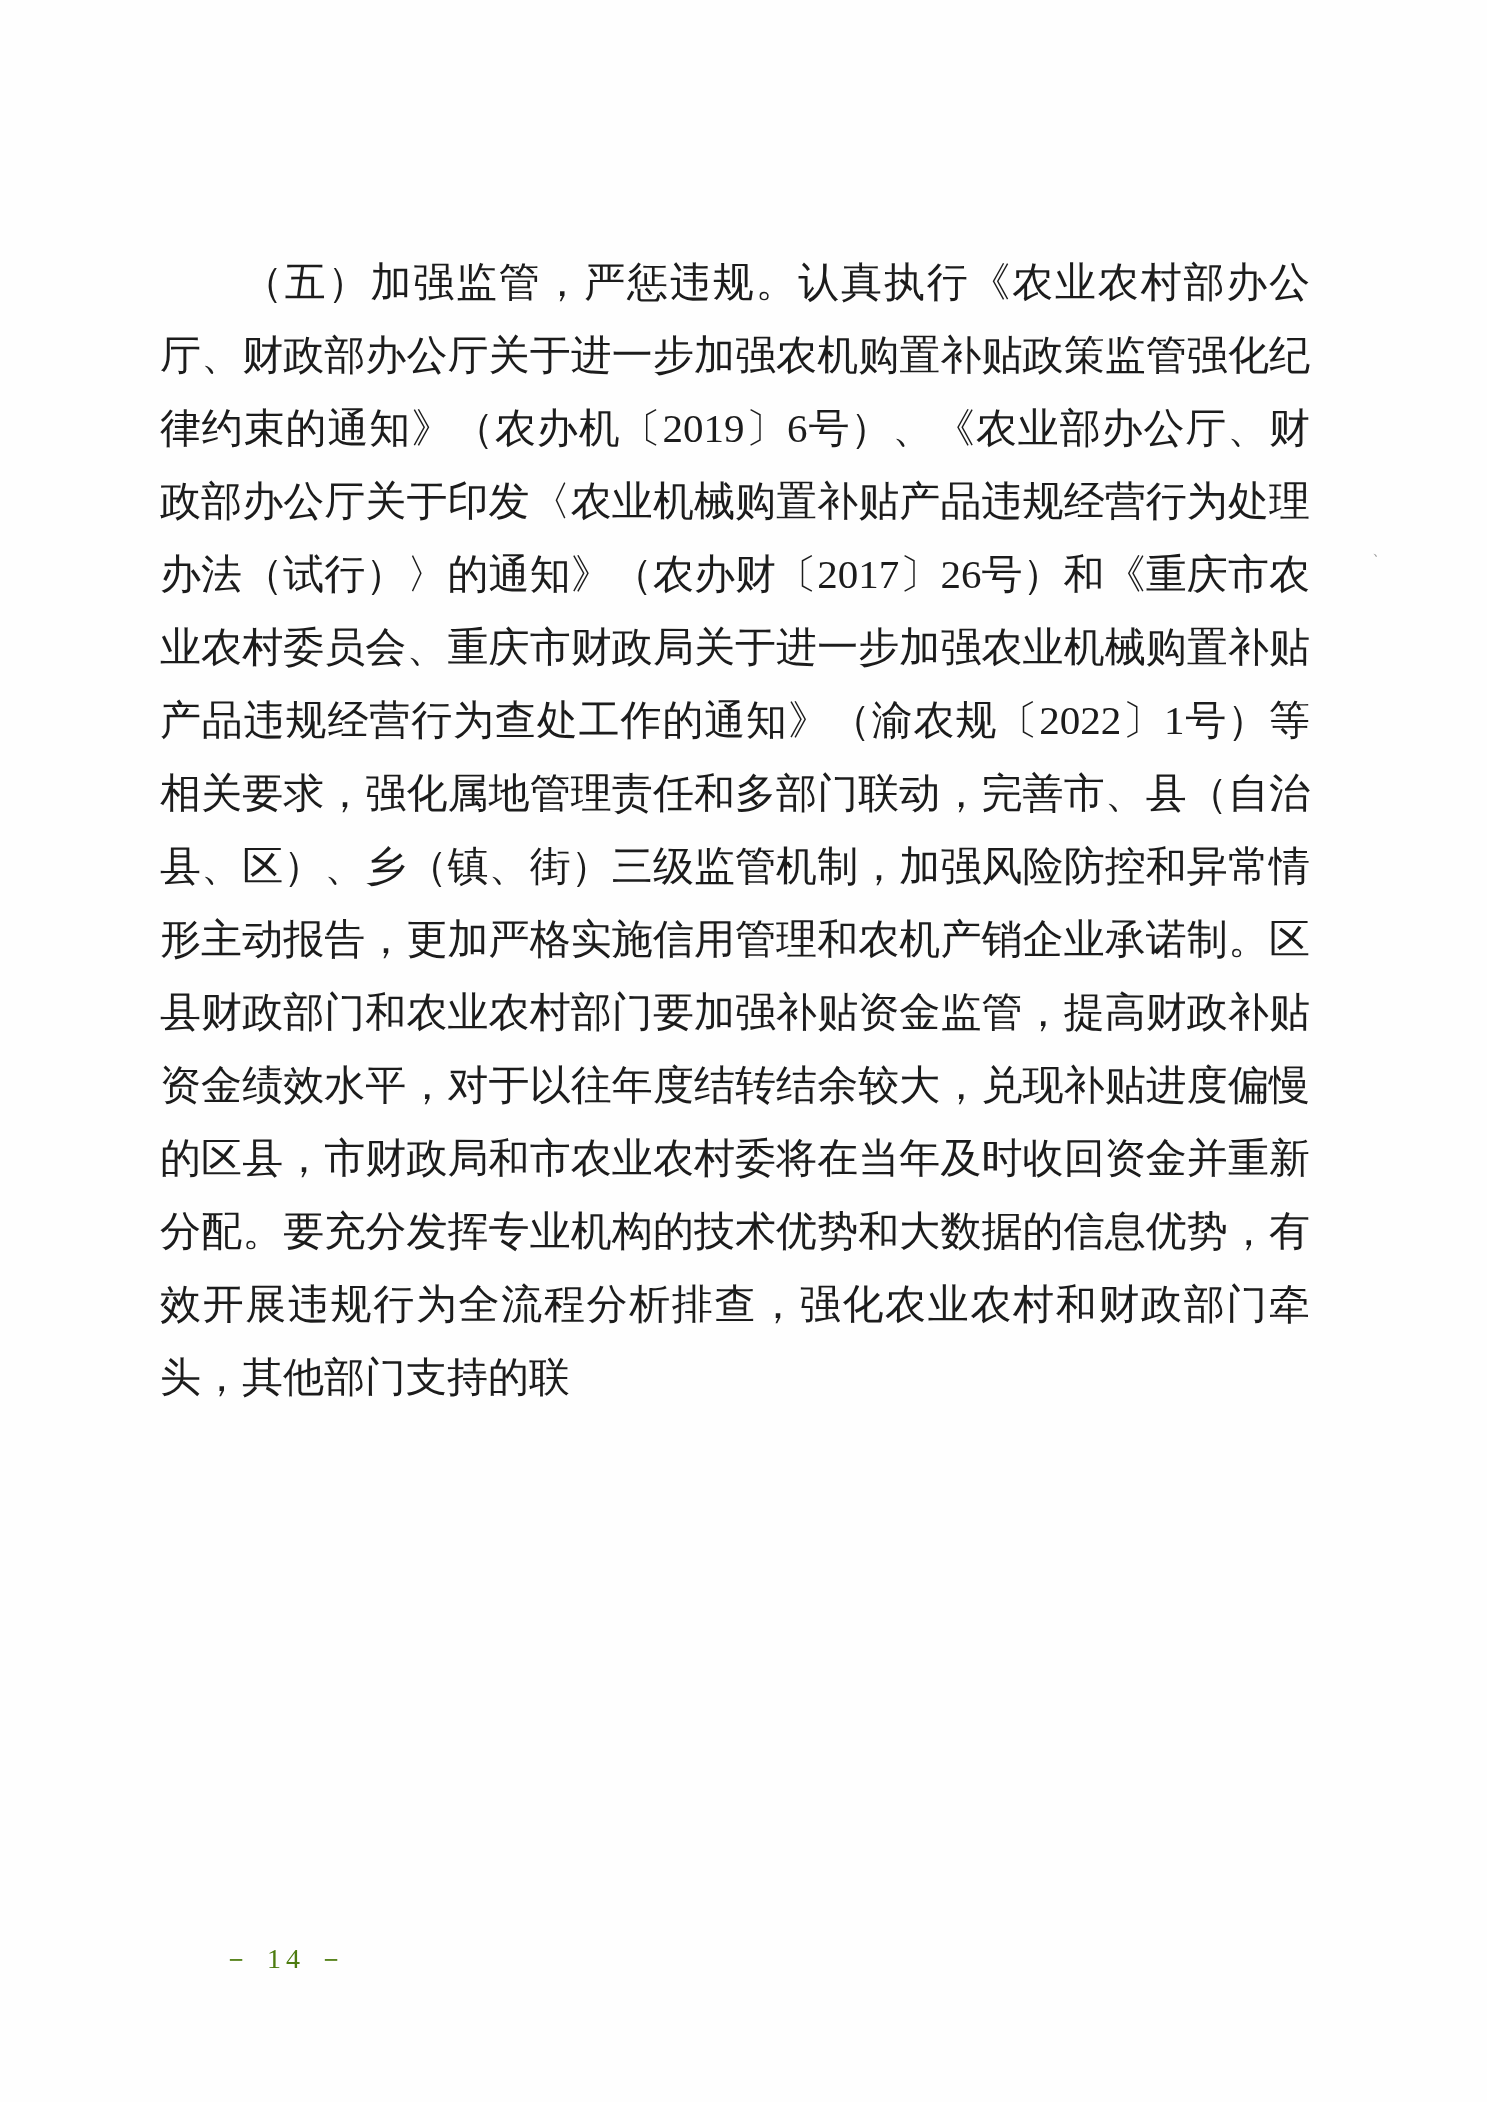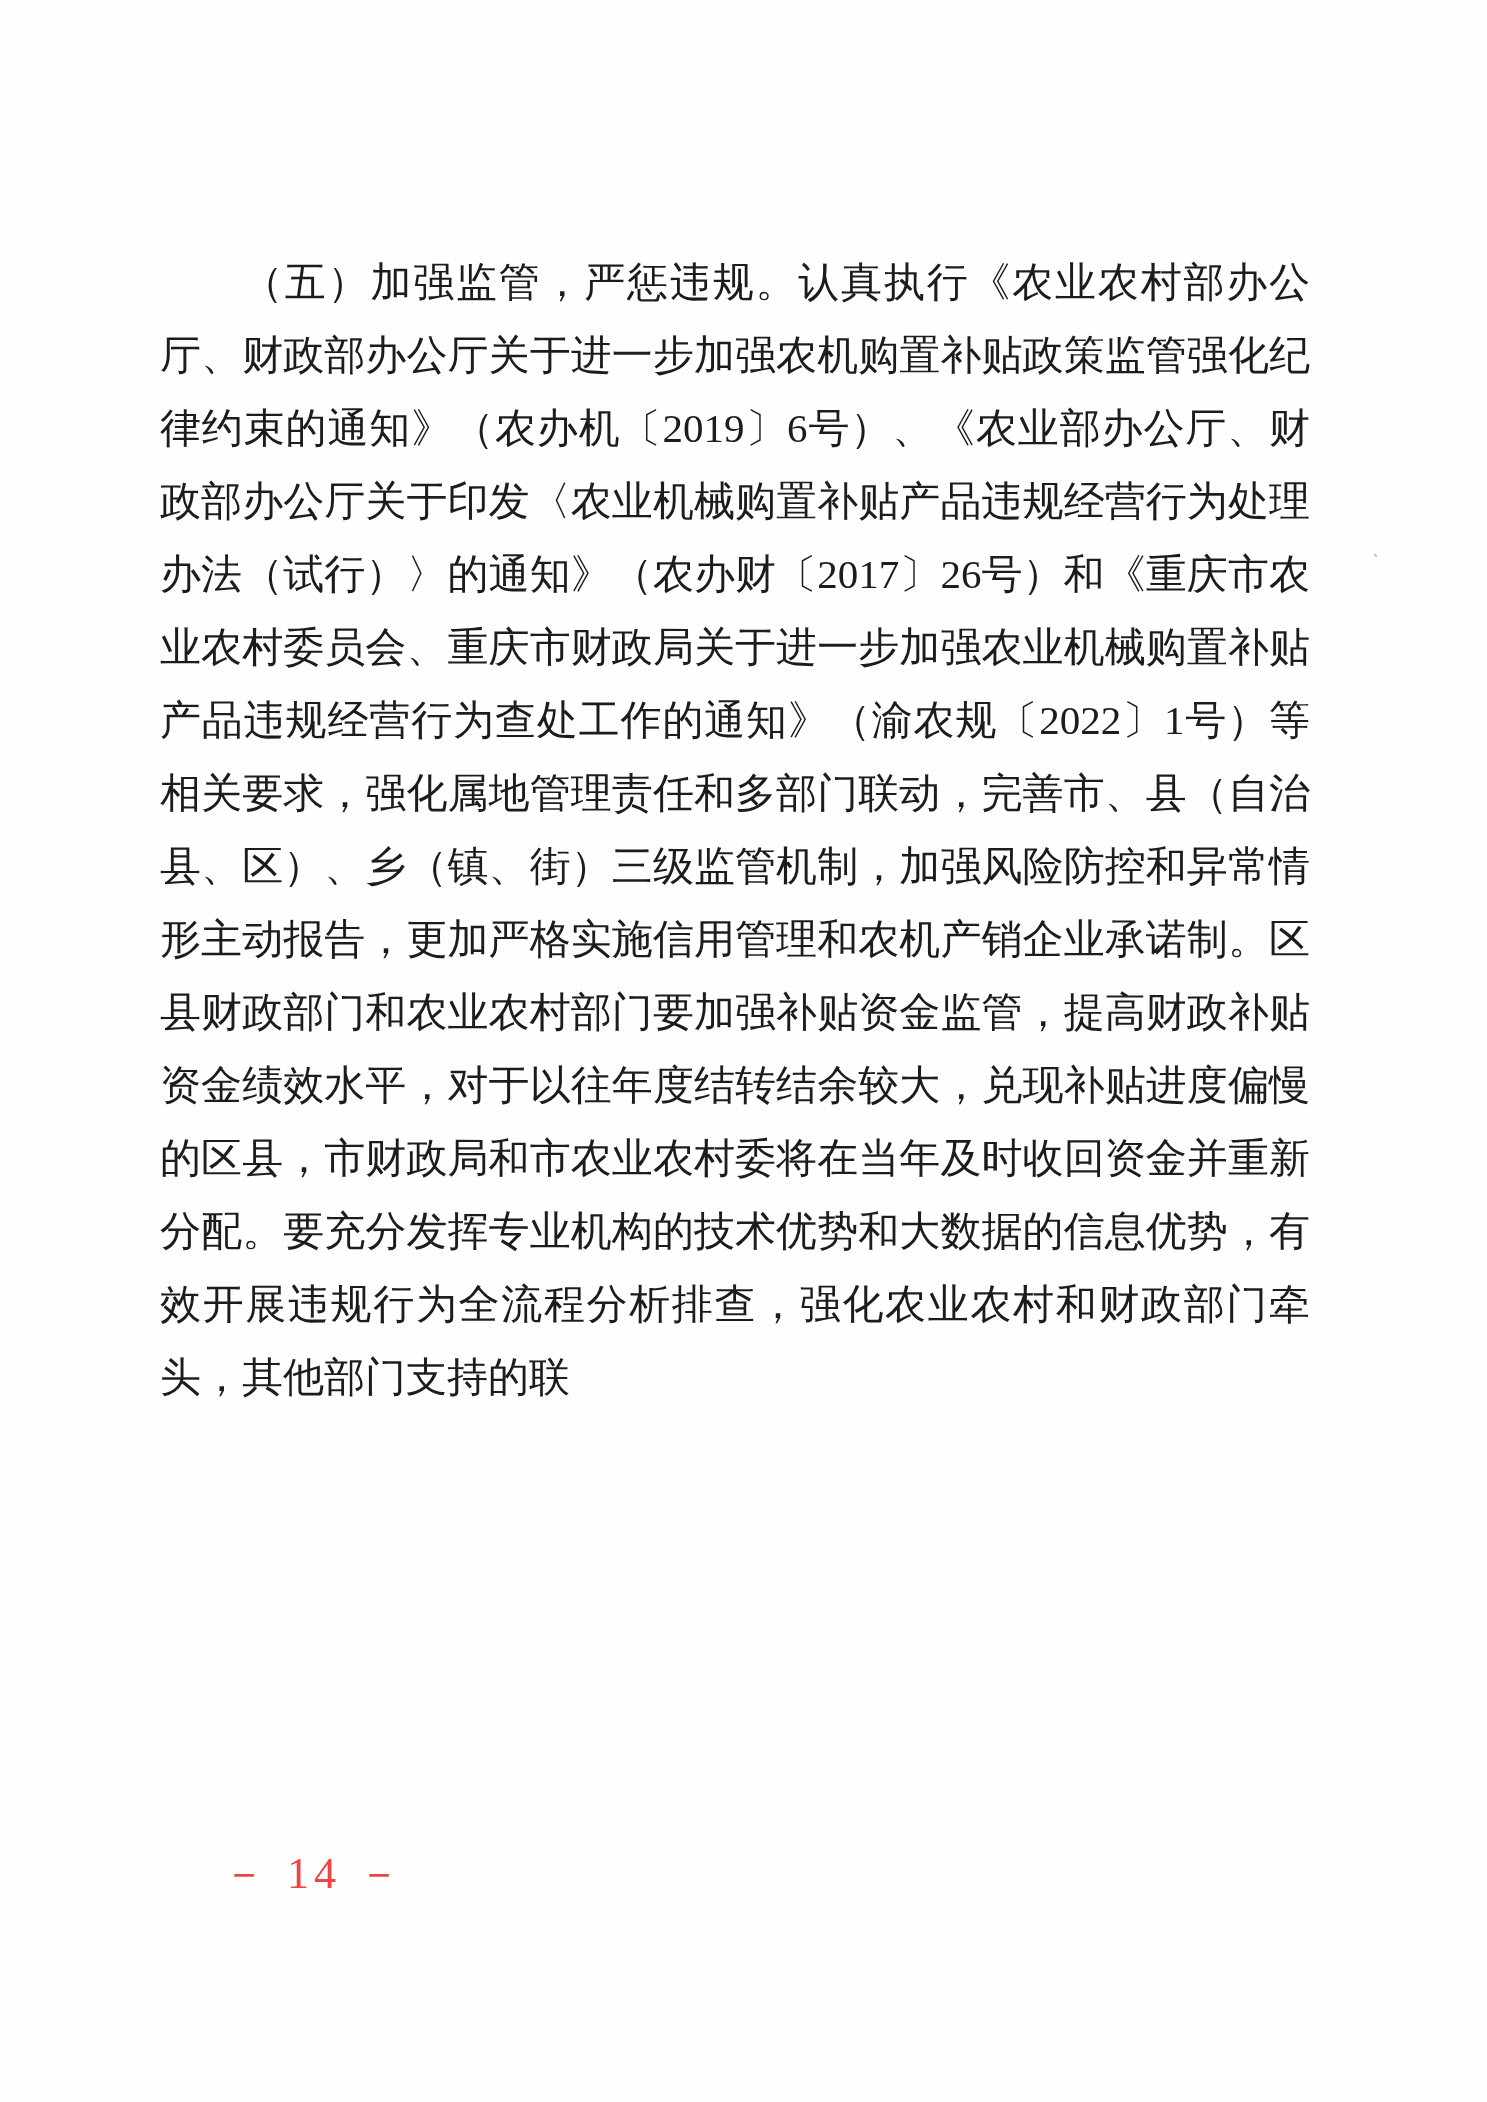--- a/index.html
+++ b/index.html
@@ -34,24 +34,24 @@
   }
   .text-body p.indent {
     text-indent: 2em;
   }
   .run-bold {
     font-weight: normal;
   }
   .page-number {
     position: absolute;
     left: 222px;
-    top: 1844px;
-    font-size: 44px;
+    top: 1940px;
+    font-size: 28px;
     letter-spacing: 5px;
-    color: #ef4444;
+    color: #4d7c0f;
     font-family: "Liberation Serif", serif;
   }
   
   .artifact {
     position: absolute;
     color: #9a9a9a;
     font-size: 20px;
     user-select: none;
   }
   .a1 { left: 1078px; top: 424px; }

